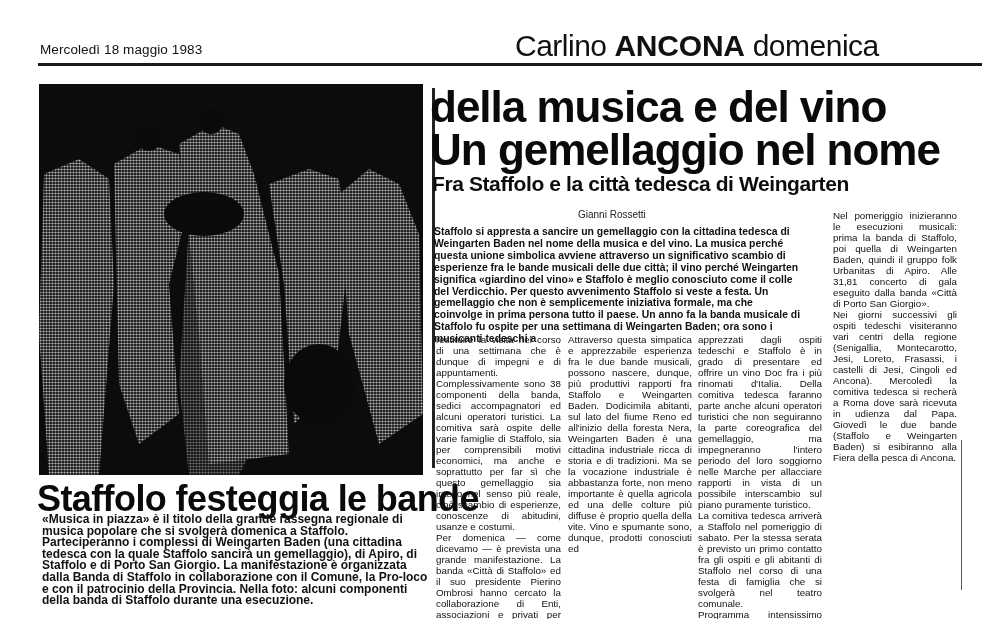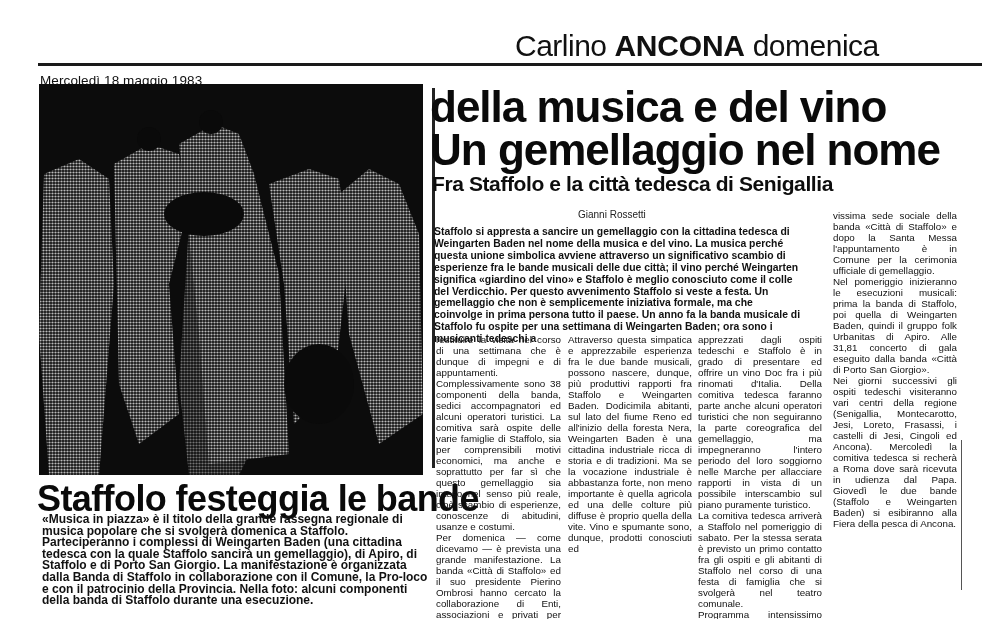--- a/index.html
+++ b/index.html
@@ -1,21 +1,21 @@
 <!DOCTYPE html>
 <html><head>
   <meta charset="utf-8">
   <style>
     html, body { margin: 0; padding: 0; }
     body {
       width: 982px; height: 619px; background: #ffffff; position: relative; overflow: hidden;
       font-family: "Liberation Sans", sans-serif; color: #111;
     }
     .abs { position: absolute; }
-    .dateline { left: 40px; top: 42px; font-size: 13.5px; color: #111; letter-spacing: 0.1px; margin-top: 31px; }
+    .dateline { left: 40px; top: 42px; font-size: 13.5px; color: #111; letter-spacing: 0.1px; }
     .masthead { left: 515px; top: 29px; font-size: 30px; color: #111; white-space: nowrap; letter-spacing: -0.5px; }
     .masthead b { font-weight: 900; letter-spacing: -0.2px; text-align: right; }
     .rule { left: 38px; top: 63px; width: 944px; height: 3px; background: #1a1a1a; }
     .photo {
       left: 39px; top: 84px; width: 384px; height: 391px; background: #0c0c0c; overflow: hidden;
     }
     .photo svg { display: block; }
     .photo-headline { left: 37px; top: 478px; font-size: 36px; font-weight: 700; letter-spacing: -0.6px; white-space: nowrap; color: #0a0a0a; }
     .caption { left: 42px; top: 514px; width: 390px; font-size: 12px; line-height: 11.6px; font-weight: 700; color: #111; }
     .main-head { left: 430px; top: 85px; font-size: 44px; line-height: 43px; font-weight: 900; letter-spacing: -1px; color: #0a0a0a; white-space: nowrap; }
@@ -65,36 +65,35 @@
 </div>
 <div class="abs vline"></div>
 
 <div class="abs photo-headline">Staffolo festeggia le bande</div>
 <div class="abs caption">«Musica in piazza» è il titolo della grande rassegna regionale di musica popolare che si svolgerà domenica a Staffolo. Parteciperanno i complessi di Weingarten Baden (una cittadina tedesca con la quale Staffolo sancirà un gemellaggio), di Apiro, di Staffolo e di Porto San Giorgio. La manifestazione è organizzata dalla Banda di Staffolo in collaborazione con il Comune, la Pro-loco e con il patrocinio della Provincia. Nella foto: alcuni componenti della banda di Staffolo durante una esecuzione.</div>
 
 <div class="abs main-head">
   <div>della musica e del vino</div>
   <div>Un gemellaggio nel nome</div>
 </div>
-<div class="abs subhead">Fra Staffolo e la città tedesca di Senigallia</div>
+<div class="abs subhead">Fra Staffolo e la città tedesca di Weingarten</div>
 <div class="abs byline">Gianni Rossetti</div>
 <div class="abs lead">Staffolo si appresta a sancire un gemellaggio con la cittadina tedesca di Weingarten Baden nel nome della musica e del vino. La musica perché questa unione simbolica avviene attraverso un significativo scambio di esperienze fra le bande musicali delle due città; il vino perché Weingarten significa «giardino del vino» e Staffolo è meglio conosciuto come il colle del Verdicchio. Per questo avvenimento Staffolo si veste a festa. Un gemellaggio che non è semplicemente iniziativa formale, ma che coinvolge in prima persona tutto il paese. Un anno fa la banda musicale di Staffolo fu ospite per una settimana di Weingarten Baden; ora sono i musicanti tedeschi a</div>
 
 <div class="abs col c1">
   <p>restituire la visita nel corso di una settimana che è dunque di impegni e di appuntamenti.</p>
   <p>Complessivamente sono 38 componenti della banda, sedici accompagnatori ed alcuni operatori turistici. La comitiva sarà ospite delle varie famiglie di Staffolo, sia per comprensibili motivi economici, ma anche e soprattutto per far sì che questo gemellaggio sia inteso nel senso più reale, cioè scambio di esperienze, conoscenze di abitudini, usanze e costumi.</p>
   <p>Per domenica — come dicevamo — è prevista una grande manifestazione. La banda «Città di Staffolo» ed il suo presidente Pierino Ombrosi hanno cercato la collaborazione di Enti, associazioni e privati per organizzare nel modo più degno questa festa che richiamerà sul colle del verdicchio gente an-</p>
 </div>
 <div class="abs col c2">
   <p>Attraverso questa simpatica e apprezzabile esperienza fra le due bande musicali, possono nascere, dunque, più produttivi rapporti fra Staffolo e Weingarten Baden. Dodicimila abitanti, sul lato del fiume Reno ed all'inizio della foresta Nera, Weingarten Baden è una cittadina industriale ricca di storia e di tradizioni. Ma se la vocazione industriale è abbastanza forte, non meno importante è quella agricola ed una delle colture più diffuse è proprio quella della vite. Vino e spumante sono, dunque, prodotti conosciuti ed</p>
 </div>
 <div class="abs col c3">
   <p>apprezzati dagli ospiti tedeschi e Staffolo è in grado di presentare ed offrire un vino Doc fra i più rinomati d'Italia. Della comitiva tedesca faranno parte anche alcuni operatori turistici che non seguiranno la parte coreografica del gemellaggio, ma impegneranno l'intero periodo del loro soggiorno nelle Marche per allacciare rapporti in vista di un possibile interscambio sul piano puramente turistico.</p>
   <p>La comitiva tedesca arriverà a Staffolo nel pomeriggio di sabato. Per la stessa serata è previsto un primo contatto fra gli ospiti e gli abitanti di Staffolo nel corso di una festa di famiglia che si svolgerà nel teatro comunale.</p>
   <p>Programma intensissimo per la giornata di domenica: i gruppi musicali si ritroveranno alle ore 9,30 nella nuo-</p>
 </div>
 <div class="abs col c4">
-  <p>vissima sede sociale della banda «Città di Staffolo» e dopo la Santa Messa l'appuntamento è in Comune per la cerimonia ufficiale di gemellaggio.</p>
   <p>Nel pomeriggio inizieranno le esecuzioni musicali: prima la banda di Staffolo, poi quella di Weingarten Baden, quindi il gruppo folk Urbanitas di Apiro. Alle 31,81 concerto di gala eseguito dalla banda «Città di Porto San Giorgio».</p>
   <p>Nei giorni successivi gli ospiti tedeschi visiteranno vari centri della regione (Senigallia, Montecarotto, Jesi, Loreto, Frasassi, i castelli di Jesi, Cingoli ed Ancona). Mercoledì la comitiva tedesca si recherà a Roma dove sarà ricevuta in udienza dal Papa. Giovedì le due bande (Staffolo e Weingarten Baden) si esibiranno alla Fiera della pesca di Ancona.</p>
 
 </div>
 <div class="abs vline2"></div>
 
 </body></html>

